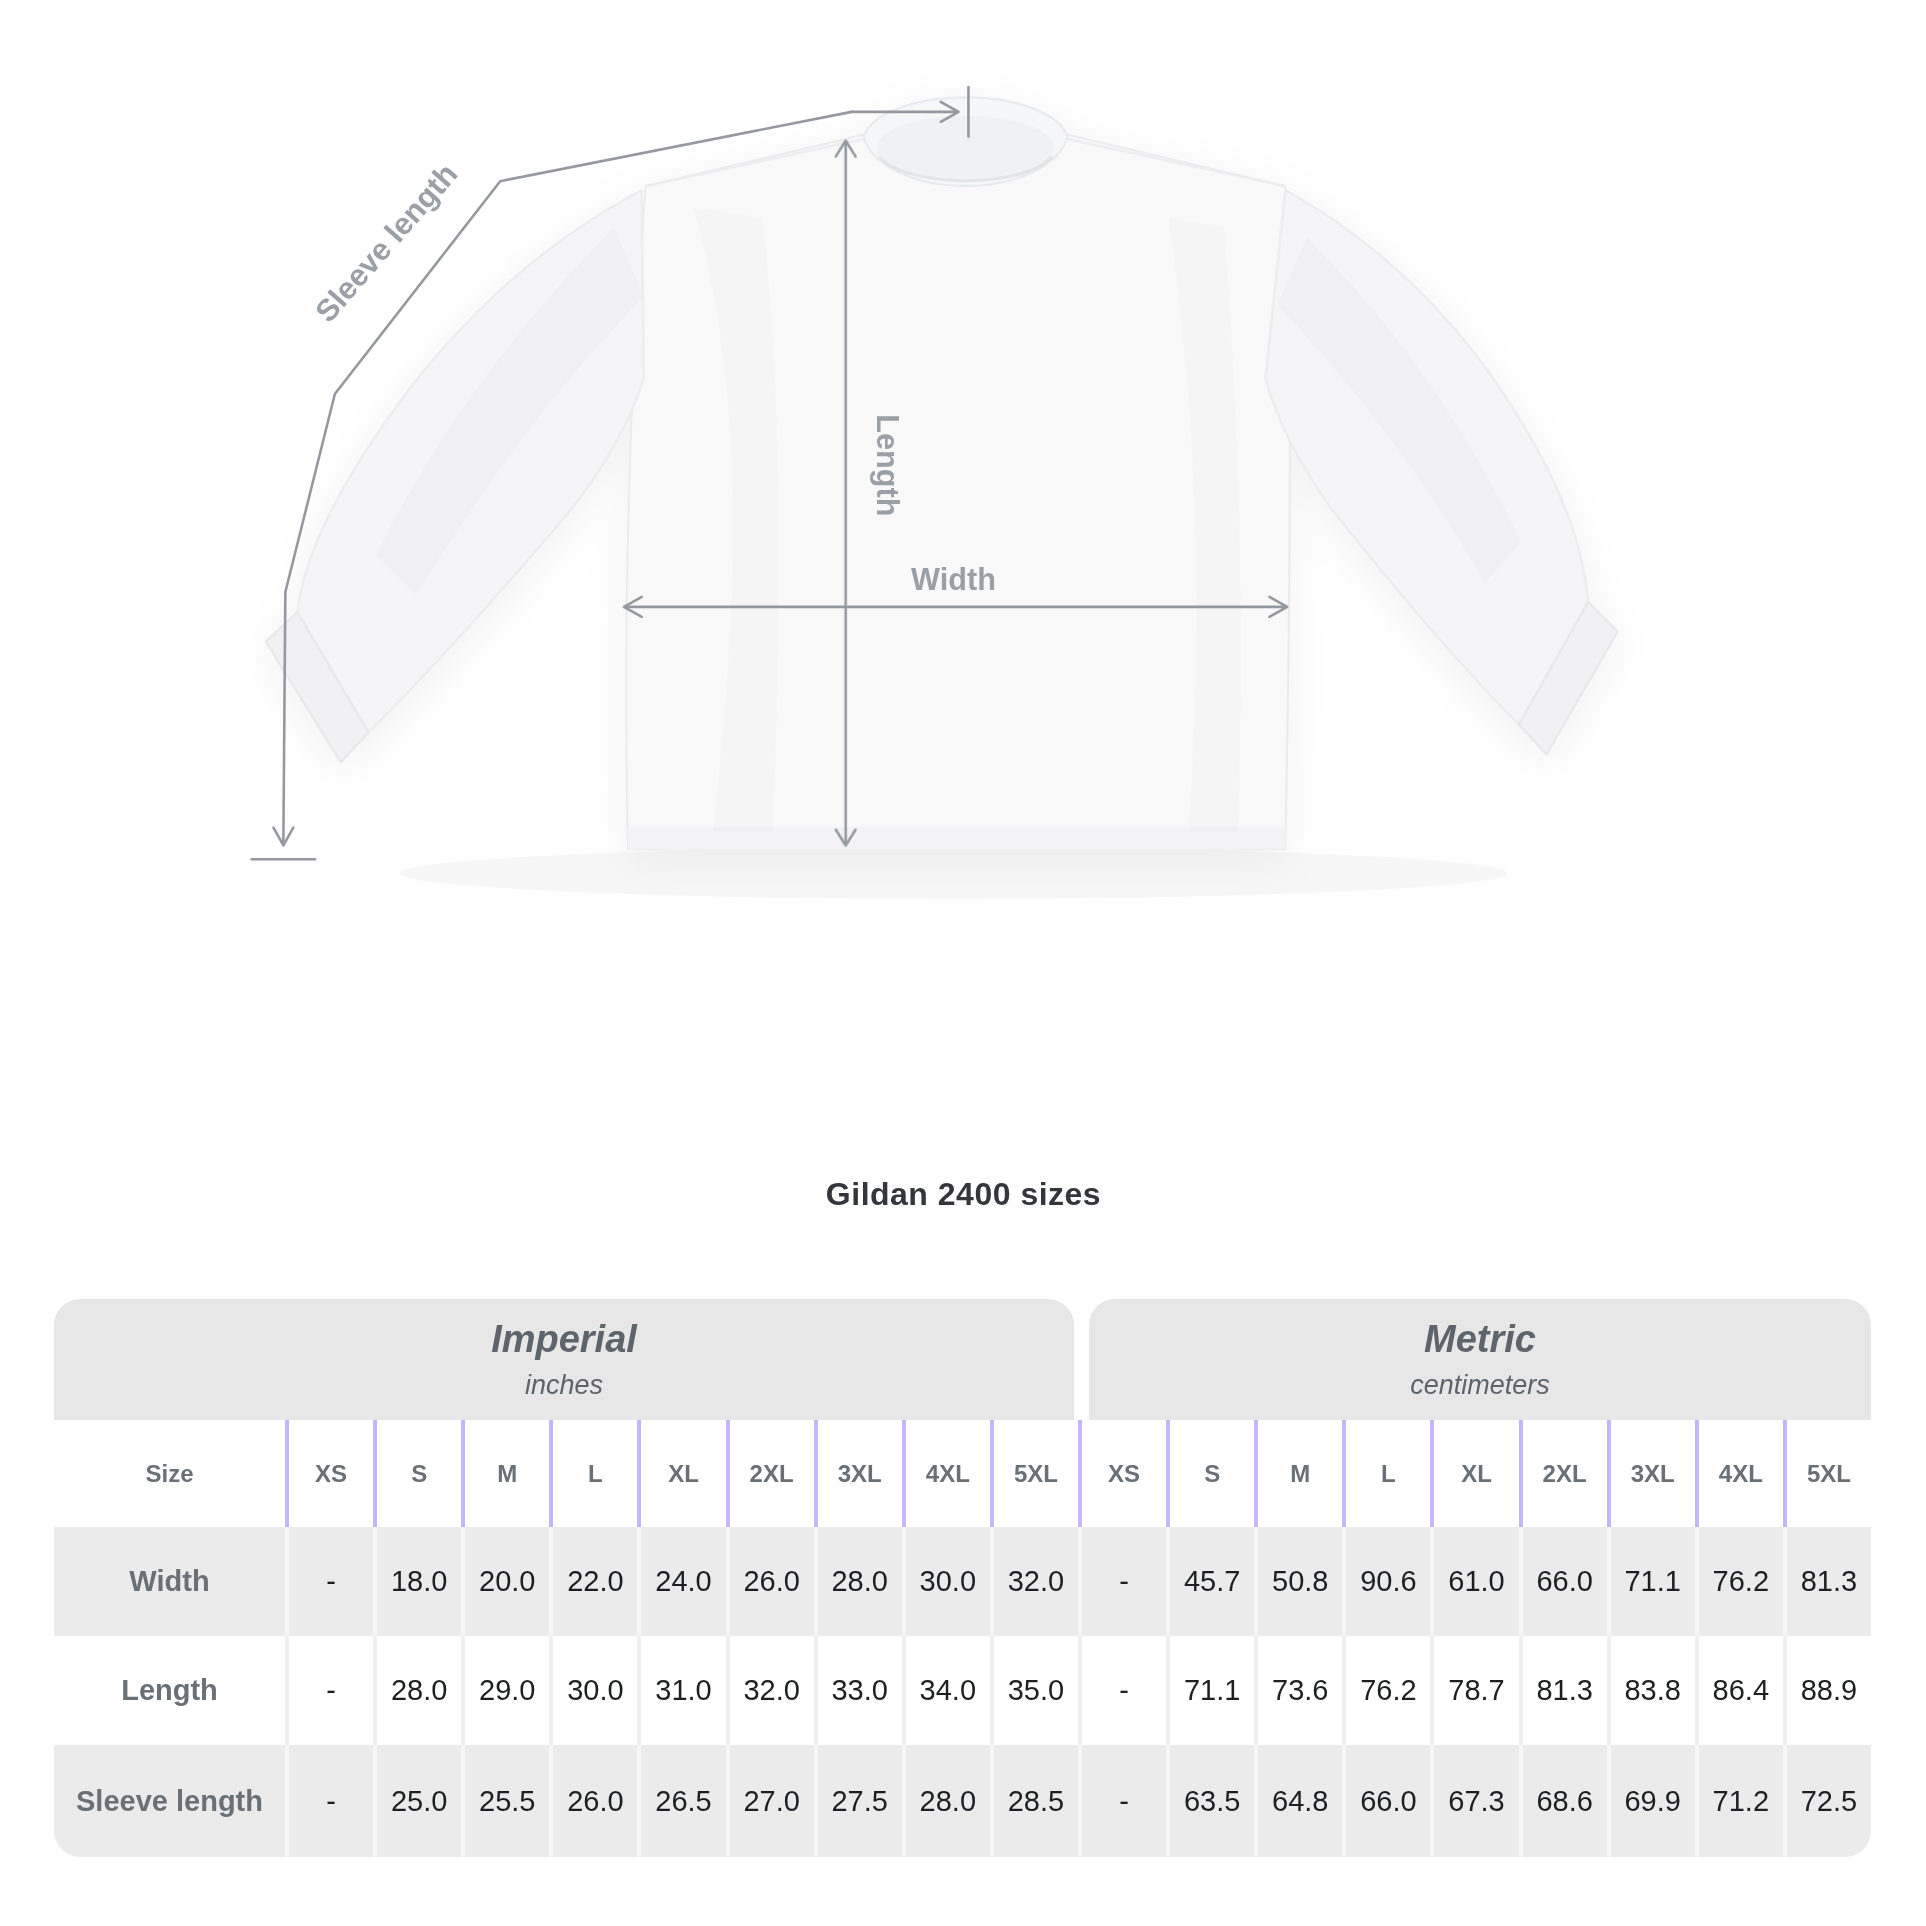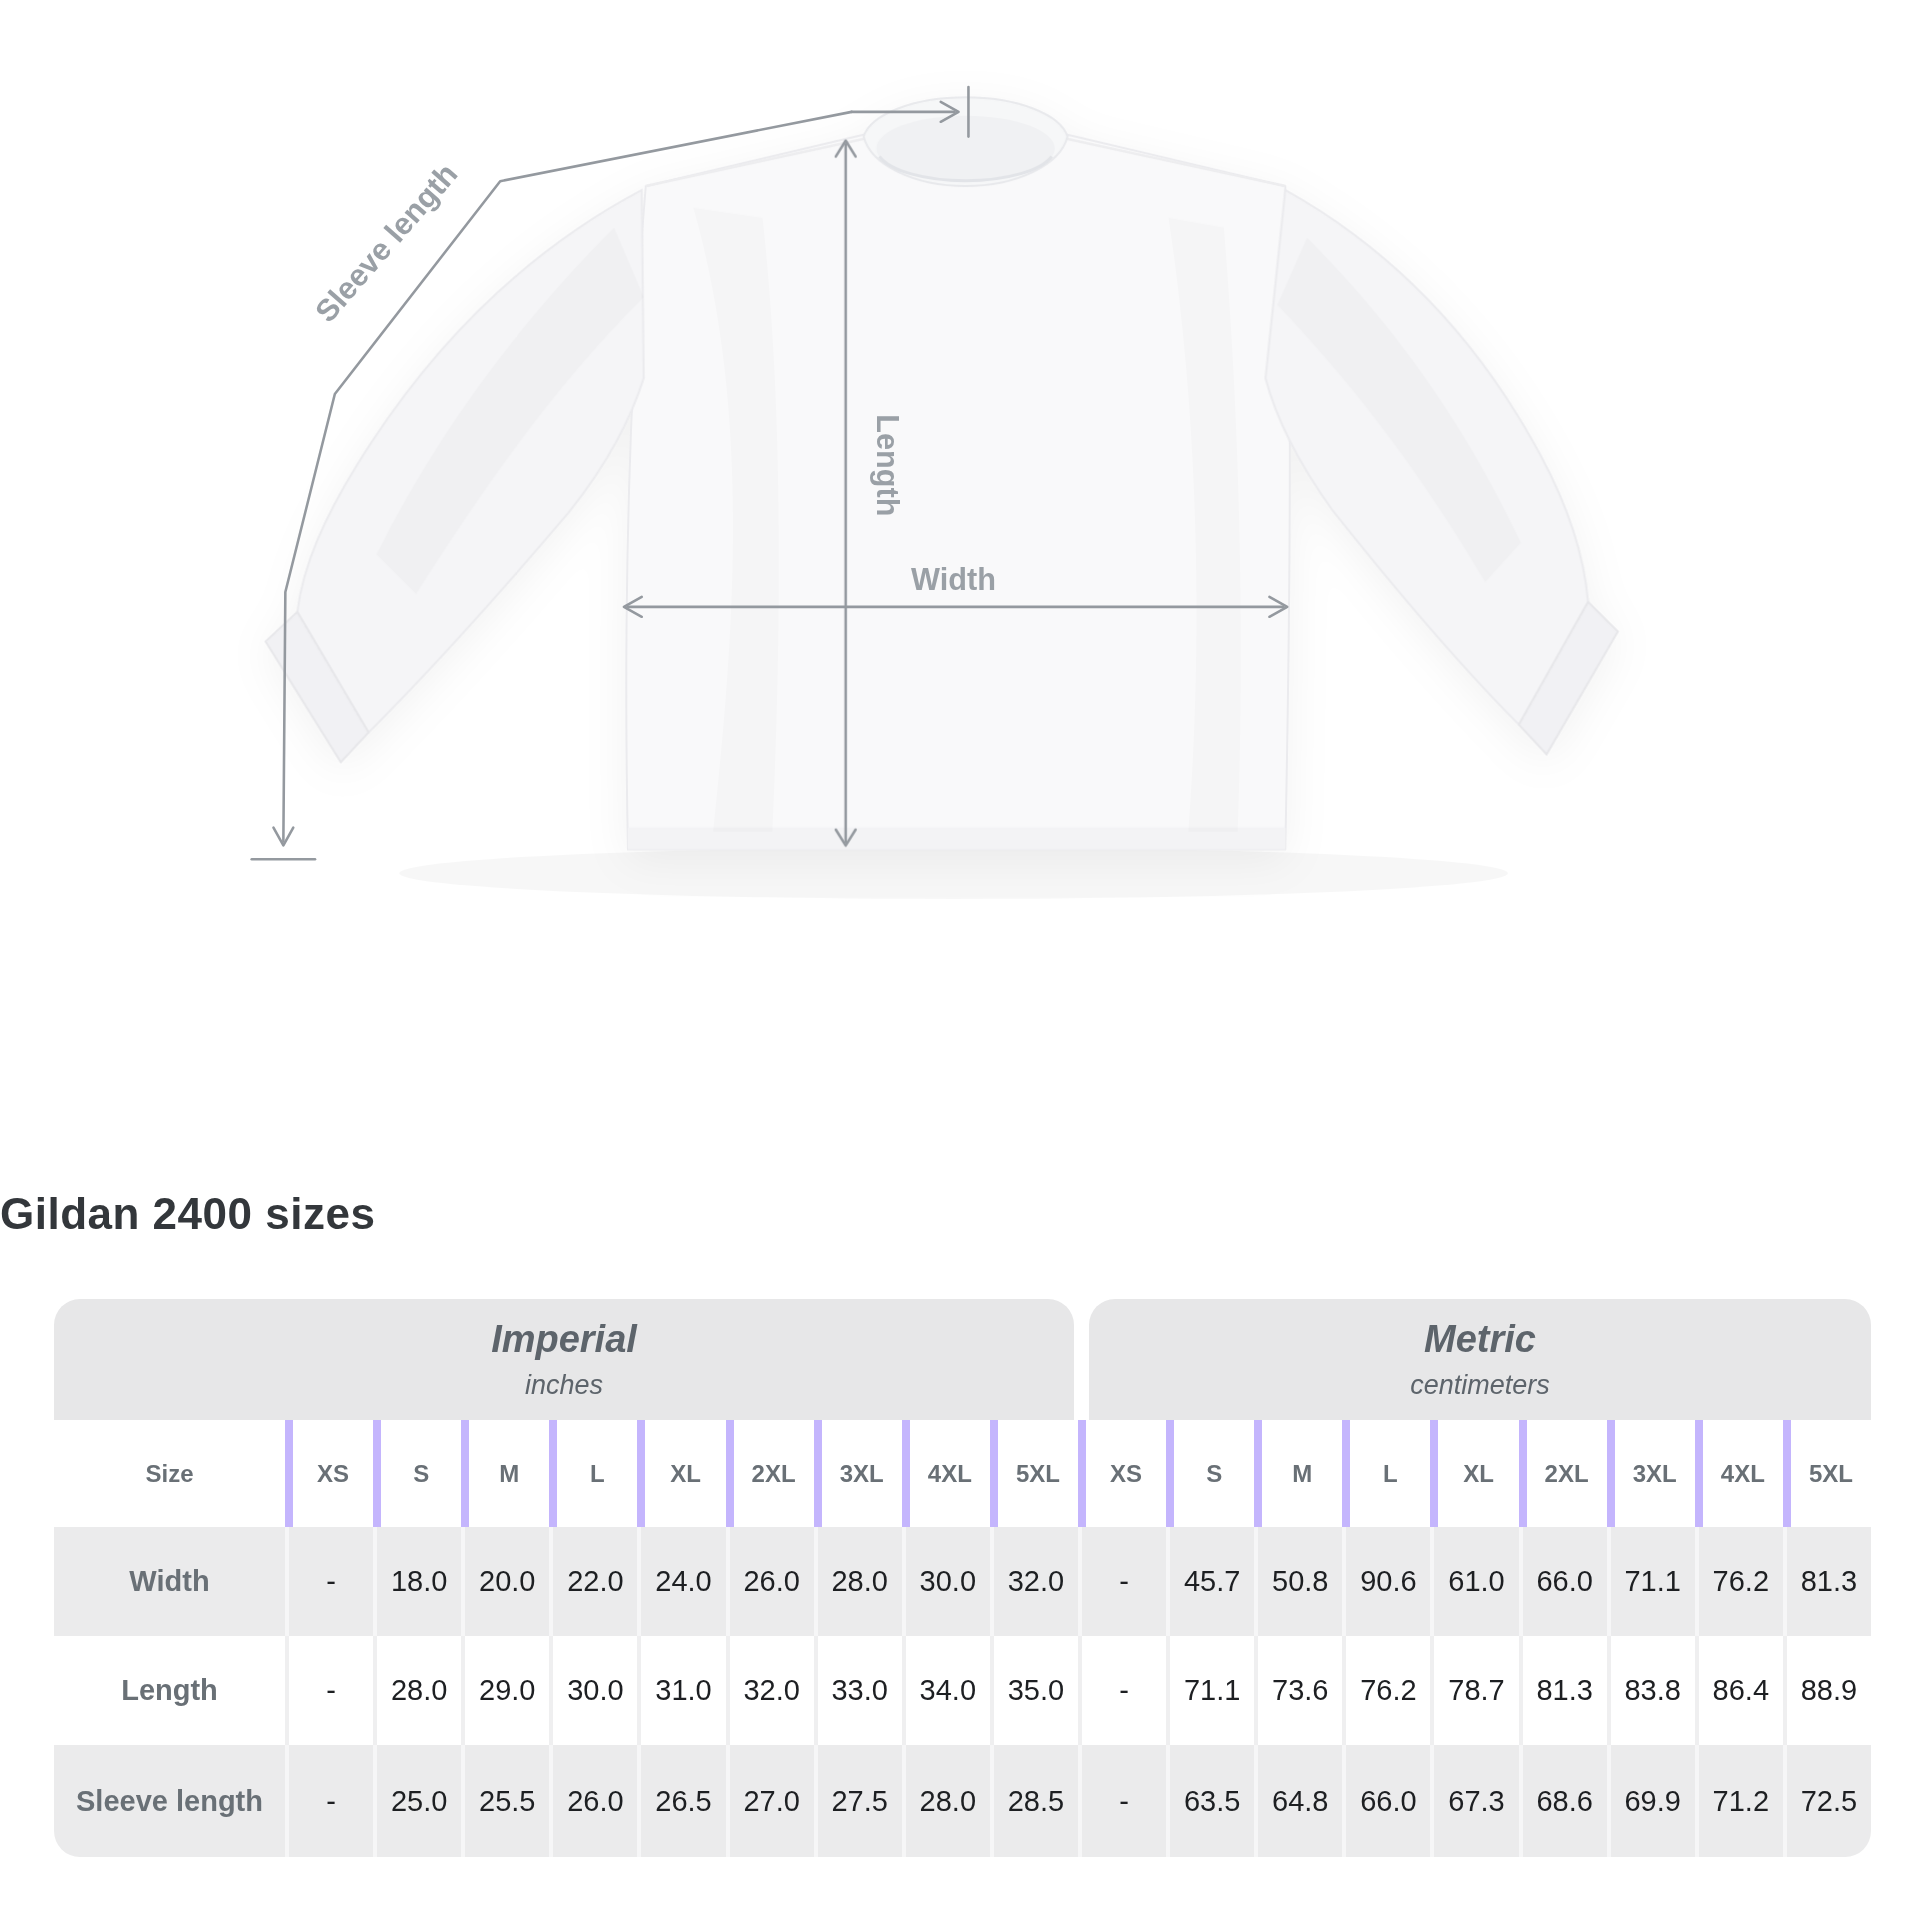--- a/index.html
+++ b/index.html
@@ -9,22 +9,22 @@
   }
 
   
   svg.diagram { position:absolute; top:0; left:0; display:block; }
   .shirt-part { stroke:#ebebee; stroke-width:2; }
   .anno { stroke:#94999f; stroke-width:2.6; fill:none; stroke-linecap:round; stroke-linejoin:round; }
   .anno-label { font-family:"Liberation Sans", sans-serif; font-weight:bold; font-size:31px; fill:#9aa0a6; }
 
   
   .title {
-    position:absolute; top:1176px; left:0; width:100%; text-align:left;
-    font-size:44px; font-weight:bold; color:#33373b; letter-spacing:0.5px;margin-top:13px;
+    position:absolute; top:1176px; left:0; width:100%; text-align:center;
+    font-size:32px; font-weight:bold; color:#33373b; letter-spacing:0.5px;
   }
   .subtitle {
     position:absolute; top:1249px; left:0; width:100%; text-align:center;
     font-size:28px; font-style:italic; color:#4e5357;
   }
 
   
   .sizing-table { position:absolute; left:54px; top:1299px; width:1817px; }
   .trow { display:grid; grid-template-columns:231px repeat(18, 1fr); }
 
@@ -35,21 +35,21 @@
   }
   .band-imperial { grid-column:1 / 11; margin-right:4px; }
   .band-metric  { grid-column:11 / 20; margin-left:11px; }
   .band-title { font-size:38px; font-weight:bold; font-style:italic; color:#5d646b; }
   .band-sub   { font-size:27px; font-style:italic; color:#5d646b; }
 
   .cell { display:flex; align-items:center; justify-content:center; }
 
   .r-size { height:107px; background:#ffffff; }
   .r-size .cell { font-size:24px; font-weight:bold; color:#697076; }
-  .r-size .cell + .cell { border-left:8px solid #c4b5fd; }
+  .r-size .cell + .cell { border-left:4px solid #c4b5fd; }
 
   .r-data { height:109px; }
   .r-gray .cell { background:#ebebec; }
   .r-gray .cell + .cell { border-left:4px solid #f6f6f7; }
   .r-white .cell { background:#ffffff; }
   .r-white .cell + .cell { border-left:4px solid #efeff0; }
   .r-last { height:112px; }
   .r-last .cell:first-child { border-bottom-left-radius:26px; }
   .r-last .cell:last-child  { border-bottom-right-radius:26px; }
 

